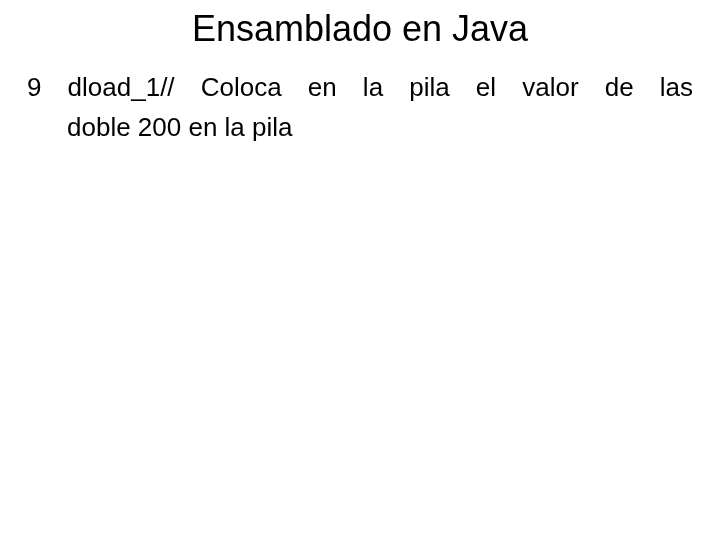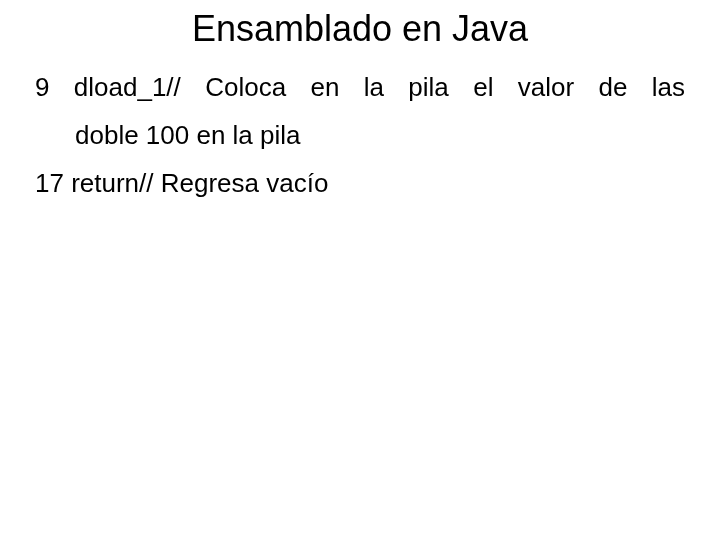--- a/index.html
+++ b/index.html
@@ -24,39 +24,38 @@
     font-weight: normal;
     margin-bottom: 22px;
   }
   .body {
     font-size: 26px;
     line-height: 1.2;
   }
   .line {
     text-align: justify;
     text-align-last: left;
-    margin: 17px;
+    margin: 9px;
   }
   .line.just {
     text-align: justify;
     text-align-last: justify;
   }
   
   .cont {
     padding-left: 40px;
   }
 </style>
 </head>
 <body>
 
 <div class="slide">
   <div class="title">Ensamblado en Java</div>
 
   <div class="body">
     <p class="line just">9 dload_1// Coloca en la pila el valor de las</p>
 
-    <p class="line cont">doble 100 en la pila</p>
+    <p class="line cont">doble 200 en la pila</p>
 
 
 
-    <p class="line">17 return// Regresa vacío</p>
   </div>
 </div>
 
 </body></html>

